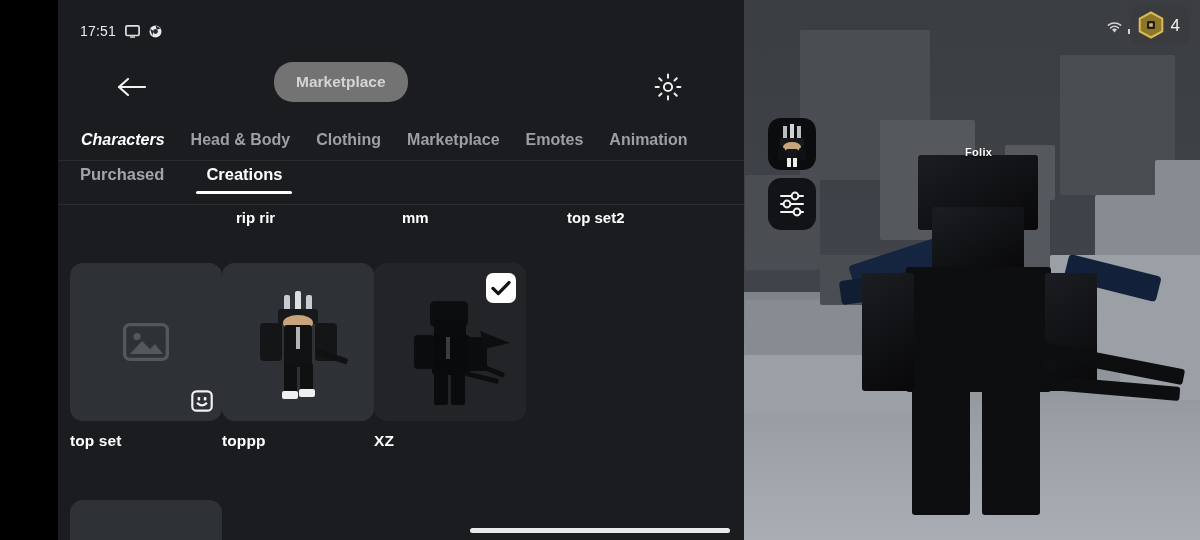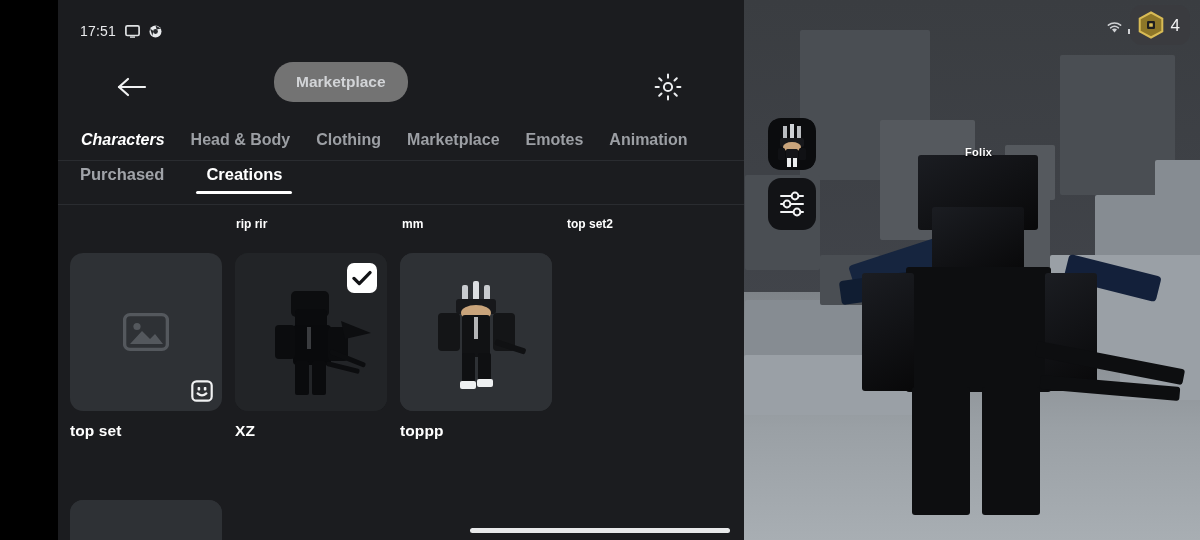--- a/index.html
+++ b/index.html
@@ -76,23 +76,23 @@
   .subtab { position:relative; font-size:16.5px; font-weight:bold; color:#a0a3a8;
             padding:3px 10px 10px; cursor:pointer; }
   .subtab.active { color:#fff; }
   .subtab.active::after { content:""; position:absolute; left:0; right:0; bottom:0;
                           height:3px; background:#fff; border-radius:2px; }
   .sub-divider { position:absolute; left:0; top:204px; width:686px; height:1px; background:#2a2c30; }
 
   
   .content { position:absolute; left:0; top:205px; width:686px; height:335px; overflow:hidden; }
   .row-labels-top { position:absolute; top:0; left:0; width:686px; height:30px; }
-  .clip-label { position:absolute; color:#fff; font-size:12px; font-weight:bold; top:12px; }
-
-  .grid { position:absolute; top:48px; left:12px; display:flex; gap:13px; }
+  .clip-label { position:absolute; color:#fff; font-size:15px; font-weight:bold; top:4px; }
+
+  .grid { position:absolute; top:58px; left:12px; display:flex; }
   .cell { width:152px; }
   .card { position:relative; width:152px; height:158px; background:#2e3135; border-radius:13px;
           display:flex; align-items:center; justify-content:center; cursor:pointer; overflow:hidden; }
   .card.selected { background:#222427; }
   .card-label { margin-top:11px; color:#fff; font-size:15.5px; font-weight:bold; letter-spacing:.1px; }
 
   .ph-img { width:46px; height:40px; }
   .face-badge { position:absolute; right:9px; bottom:9px; width:22px; height:22px; }
   .checkbox { position:absolute; right:10px; top:10px; width:30px; height:30px;
               background:#fff; border-radius:7px; display:flex; align-items:center; justify-content:center; }
@@ -298,45 +298,20 @@
             <svg class="face-badge" viewBox="0 0 22 22">
               <rect x="1.3" y="1.3" width="19.4" height="19.4" rx="4.3" fill="none" stroke="#f0f1f2" stroke-width="2.2"></rect>
               <rect x="6.6" y="7" width="2.6" height="3.6" rx="0.8" fill="#f0f1f2"></rect>
               <rect x="12.8" y="7" width="2.6" height="3.6" rx="0.8" fill="#f0f1f2"></rect>
               <path d="M6.6 13.4 Q11 17.3 15.4 13.4" fill="none" stroke="#f0f1f2" stroke-width="2.2" stroke-linecap="round"></path>
             </svg>
           </div>
           <div class="card-label">top set</div>
         </div>
 
-
-        <div class="cell">
-          <div class="card selected">
-            <svg class="thumb-av" viewBox="0 0 152 158">
-              <rect width="152" height="158" fill="#222427"></rect>
-              <rect x="56" y="38" width="38" height="26" rx="5" fill="#0c0d0f"></rect>
-              <rect x="60" y="56" width="32" height="20" rx="4" fill="#0a0b0d"></rect>
-              <rect x="58" y="72" width="38" height="40" rx="4" fill="#090a0c"></rect>
-              <rect x="72" y="74" width="4" height="22" fill="#47494c" opacity=".8"></rect>
-              <rect x="40" y="72" width="20" height="34" rx="4" fill="#0b0c0e"></rect>
-              <rect x="93" y="74" width="20" height="34" rx="4" fill="#0b0c0e"></rect>
-              <rect x="60" y="108" width="14" height="34" rx="2" fill="#0a0b0d"></rect>
-              <rect x="77" y="108" width="14" height="34" rx="2" fill="#0a0b0d"></rect>
-              <polygon points="106,68 136,80 110,86" fill="#0d0e10"></polygon>
-              <rect x="96" y="96" width="38" height="5" rx="2" fill="#0c0d0f" transform="rotate(22 96 96)"></rect>
-              <rect x="92" y="108" width="34" height="5" rx="2" fill="#0c0d0f" transform="rotate(14 92 108)"></rect>
-            </svg>
-            <div class="checkbox">
-              <svg width="20" height="16" viewBox="0 0 20 16">
-                <polyline points="2,8.4 7.3,13.6 18,2.6" fill="none" stroke="#121316" stroke-width="3.3" stroke-linecap="round" stroke-linejoin="round"></polyline>
-              </svg>
-            </div>
-          </div>
-          <div class="card-label">XZ</div>
-        </div>
 
         <div class="cell">
           <div class="card">
             <svg class="thumb-av" viewBox="0 0 152 158">
               <rect width="152" height="158" fill="#2e3135"></rect>
               <rect x="62" y="32" width="6" height="18" rx="2" fill="#c8cbcf"></rect>
               <rect x="73" y="28" width="6" height="22" rx="2" fill="#dcdfe2"></rect>
               <rect x="84" y="32" width="6" height="18" rx="2" fill="#c8cbcf"></rect>
               <rect x="56" y="46" width="40" height="15" rx="3" fill="#17181b"></rect>
               <ellipse cx="76" cy="60" rx="15" ry="8" fill="#c9a47b"></ellipse>
@@ -346,20 +321,45 @@
               <rect x="93" y="60" width="22" height="38" rx="4" fill="#141517"></rect>
               <rect x="62" y="100" width="13" height="32" rx="2" fill="#0f1012"></rect>
               <rect x="78" y="100" width="13" height="32" rx="2" fill="#0f1012"></rect>
               <rect x="60" y="128" width="16" height="8" rx="2" fill="#eef0f1"></rect>
               <rect x="77" y="126" width="16" height="8" rx="2" fill="#eef0f1"></rect>
               <rect x="96" y="86" width="32" height="6" rx="2" fill="#101113" transform="rotate(18 96 86)"></rect>
             </svg>
           </div>
           <div class="card-label">toppp</div>
         </div>
+
+        <div class="cell">
+          <div class="card selected">
+            <svg class="thumb-av" viewBox="0 0 152 158">
+              <rect width="152" height="158" fill="#222427"></rect>
+              <rect x="56" y="38" width="38" height="26" rx="5" fill="#0c0d0f"></rect>
+              <rect x="60" y="56" width="32" height="20" rx="4" fill="#0a0b0d"></rect>
+              <rect x="58" y="72" width="38" height="40" rx="4" fill="#090a0c"></rect>
+              <rect x="72" y="74" width="4" height="22" fill="#47494c" opacity=".8"></rect>
+              <rect x="40" y="72" width="20" height="34" rx="4" fill="#0b0c0e"></rect>
+              <rect x="93" y="74" width="20" height="34" rx="4" fill="#0b0c0e"></rect>
+              <rect x="60" y="108" width="14" height="34" rx="2" fill="#0a0b0d"></rect>
+              <rect x="77" y="108" width="14" height="34" rx="2" fill="#0a0b0d"></rect>
+              <polygon points="106,68 136,80 110,86" fill="#0d0e10"></polygon>
+              <rect x="96" y="96" width="38" height="5" rx="2" fill="#0c0d0f" transform="rotate(22 96 96)"></rect>
+              <rect x="92" y="108" width="34" height="5" rx="2" fill="#0c0d0f" transform="rotate(14 92 108)"></rect>
+            </svg>
+            <div class="checkbox">
+              <svg width="20" height="16" viewBox="0 0 20 16">
+                <polyline points="2,8.4 7.3,13.6 18,2.6" fill="none" stroke="#121316" stroke-width="3.3" stroke-linecap="round" stroke-linejoin="round"></polyline>
+              </svg>
+            </div>
+          </div>
+          <div class="card-label">XZ</div>
+        </div>
       </div>
 
       <div class="grid2">
         <div class="card2">
           <svg width="152" height="60" viewBox="0 0 152 60">
             <rect width="152" height="60" fill="#2e3135"></rect>
             <ellipse cx="76" cy="58" rx="13" ry="7" fill="#6e4a2e" opacity=".85"></ellipse>
           </svg>
         </div>
       </div>

